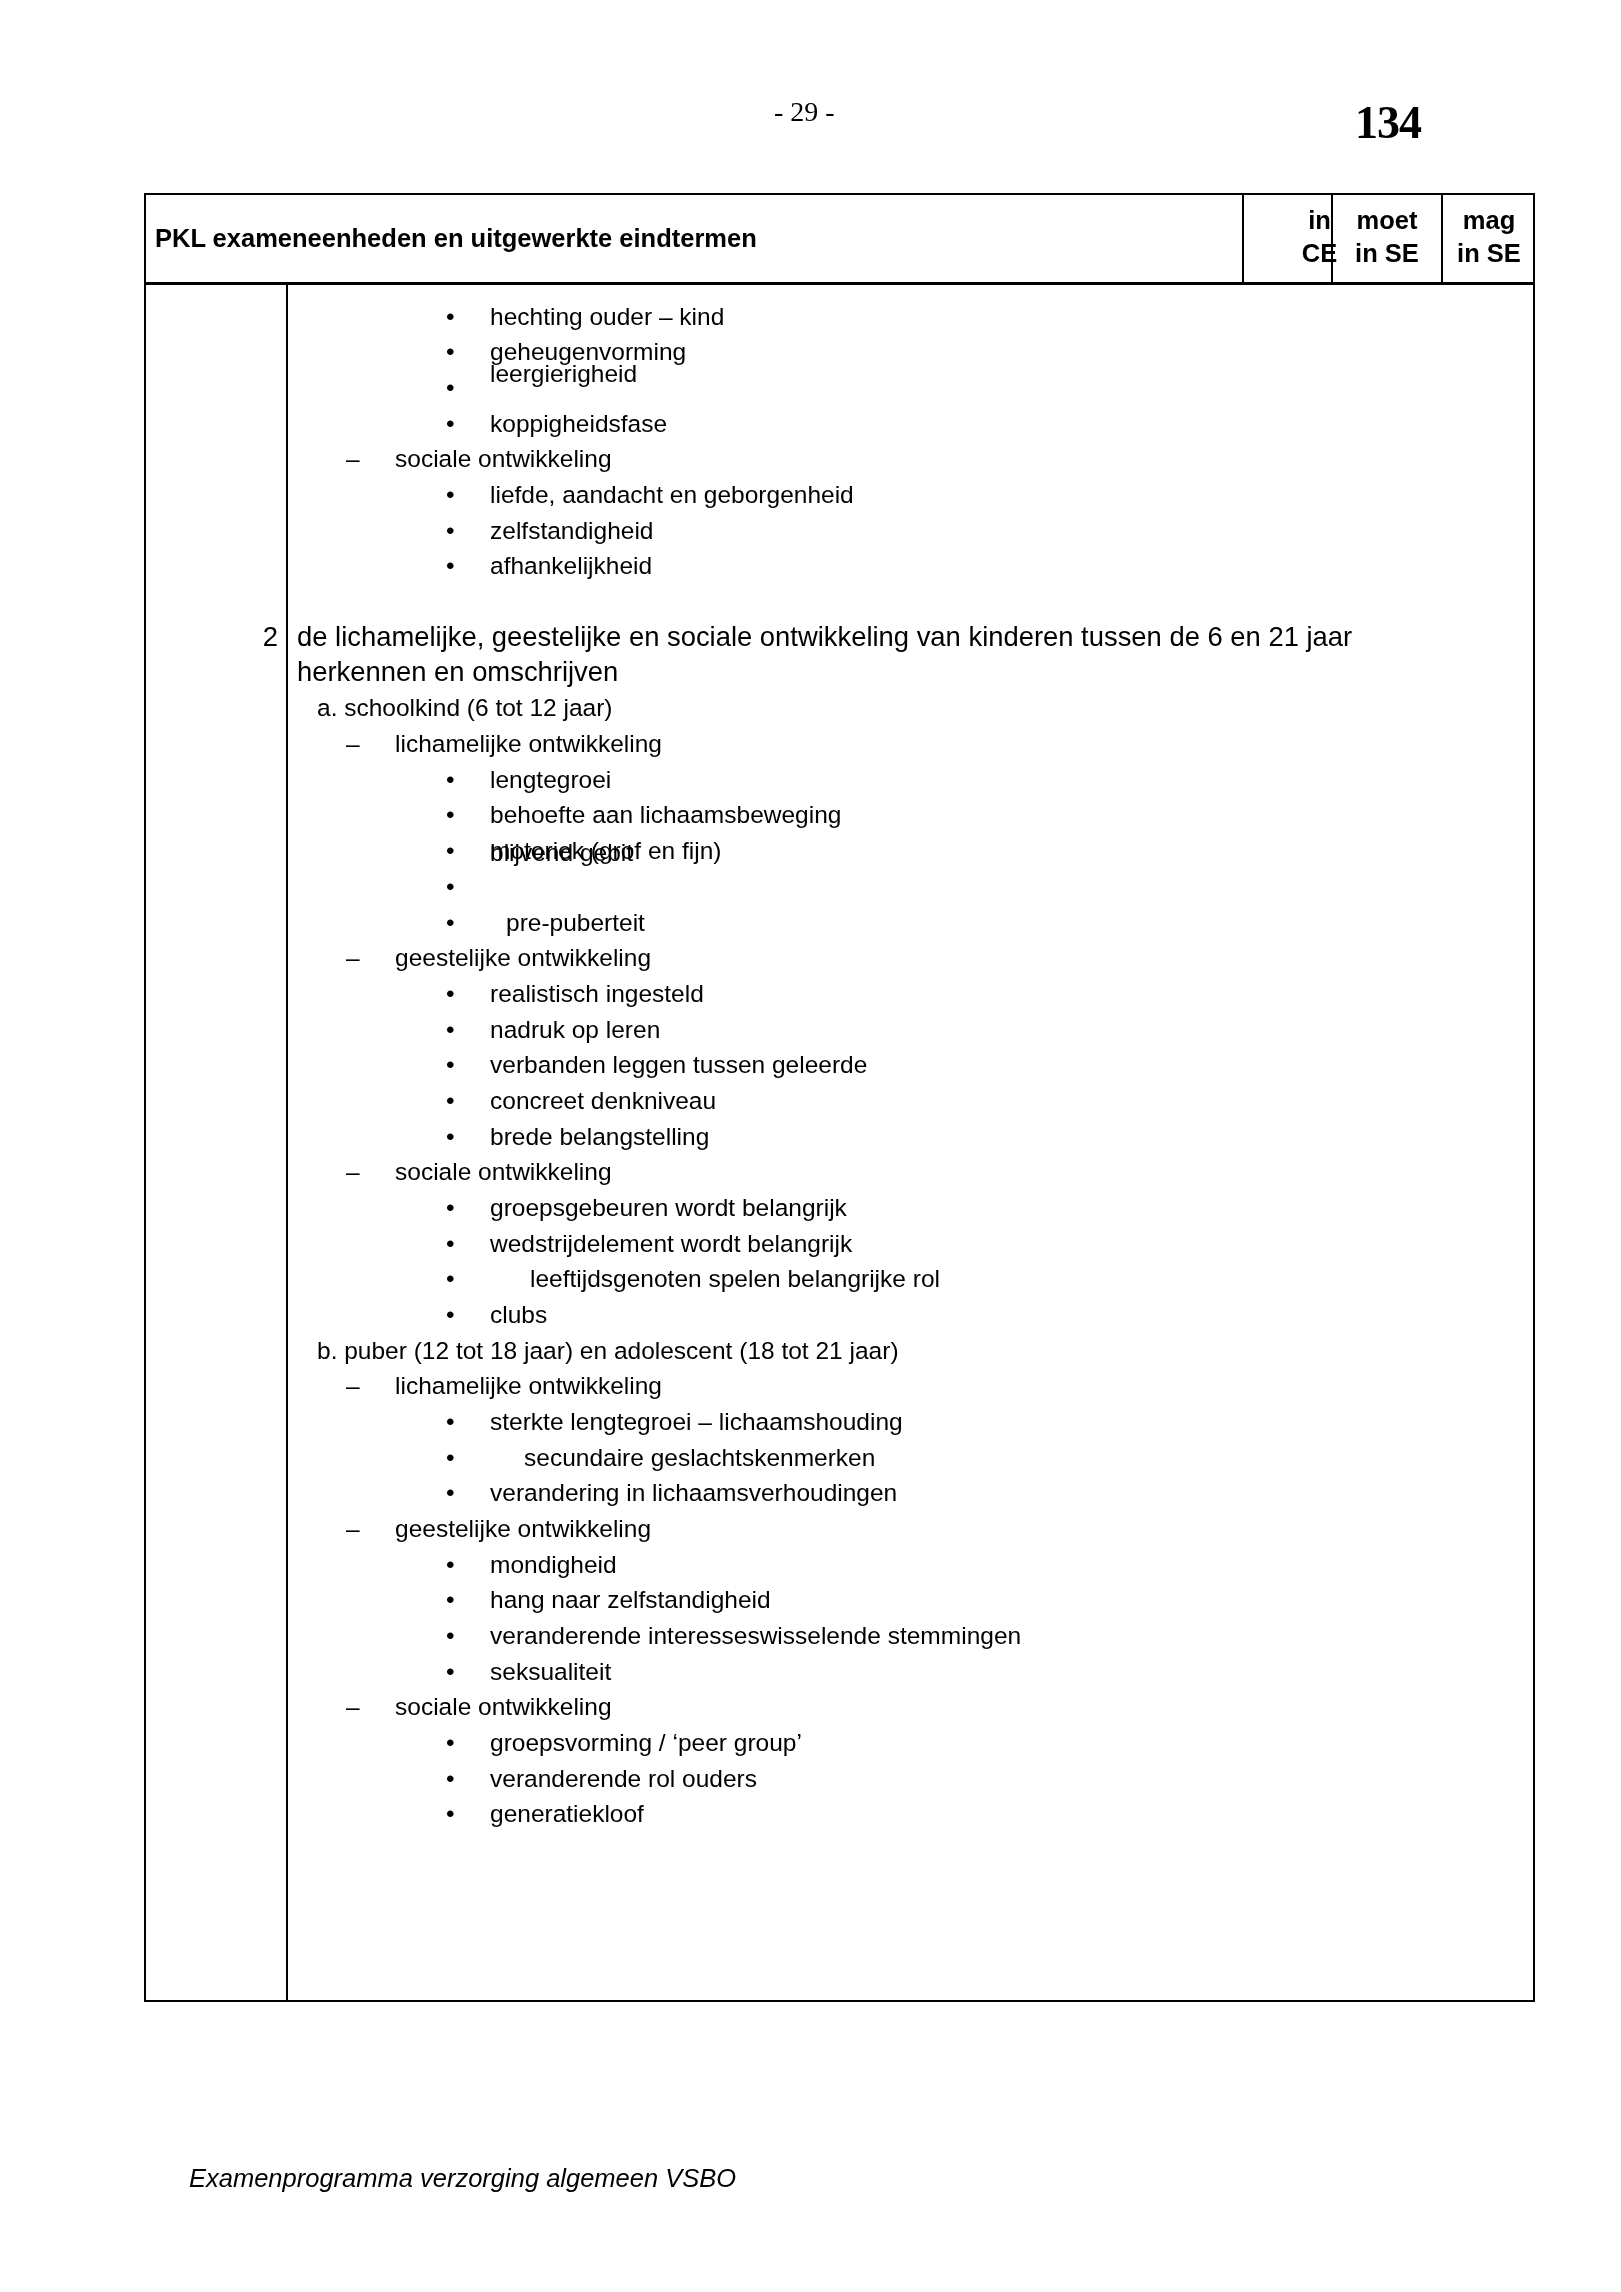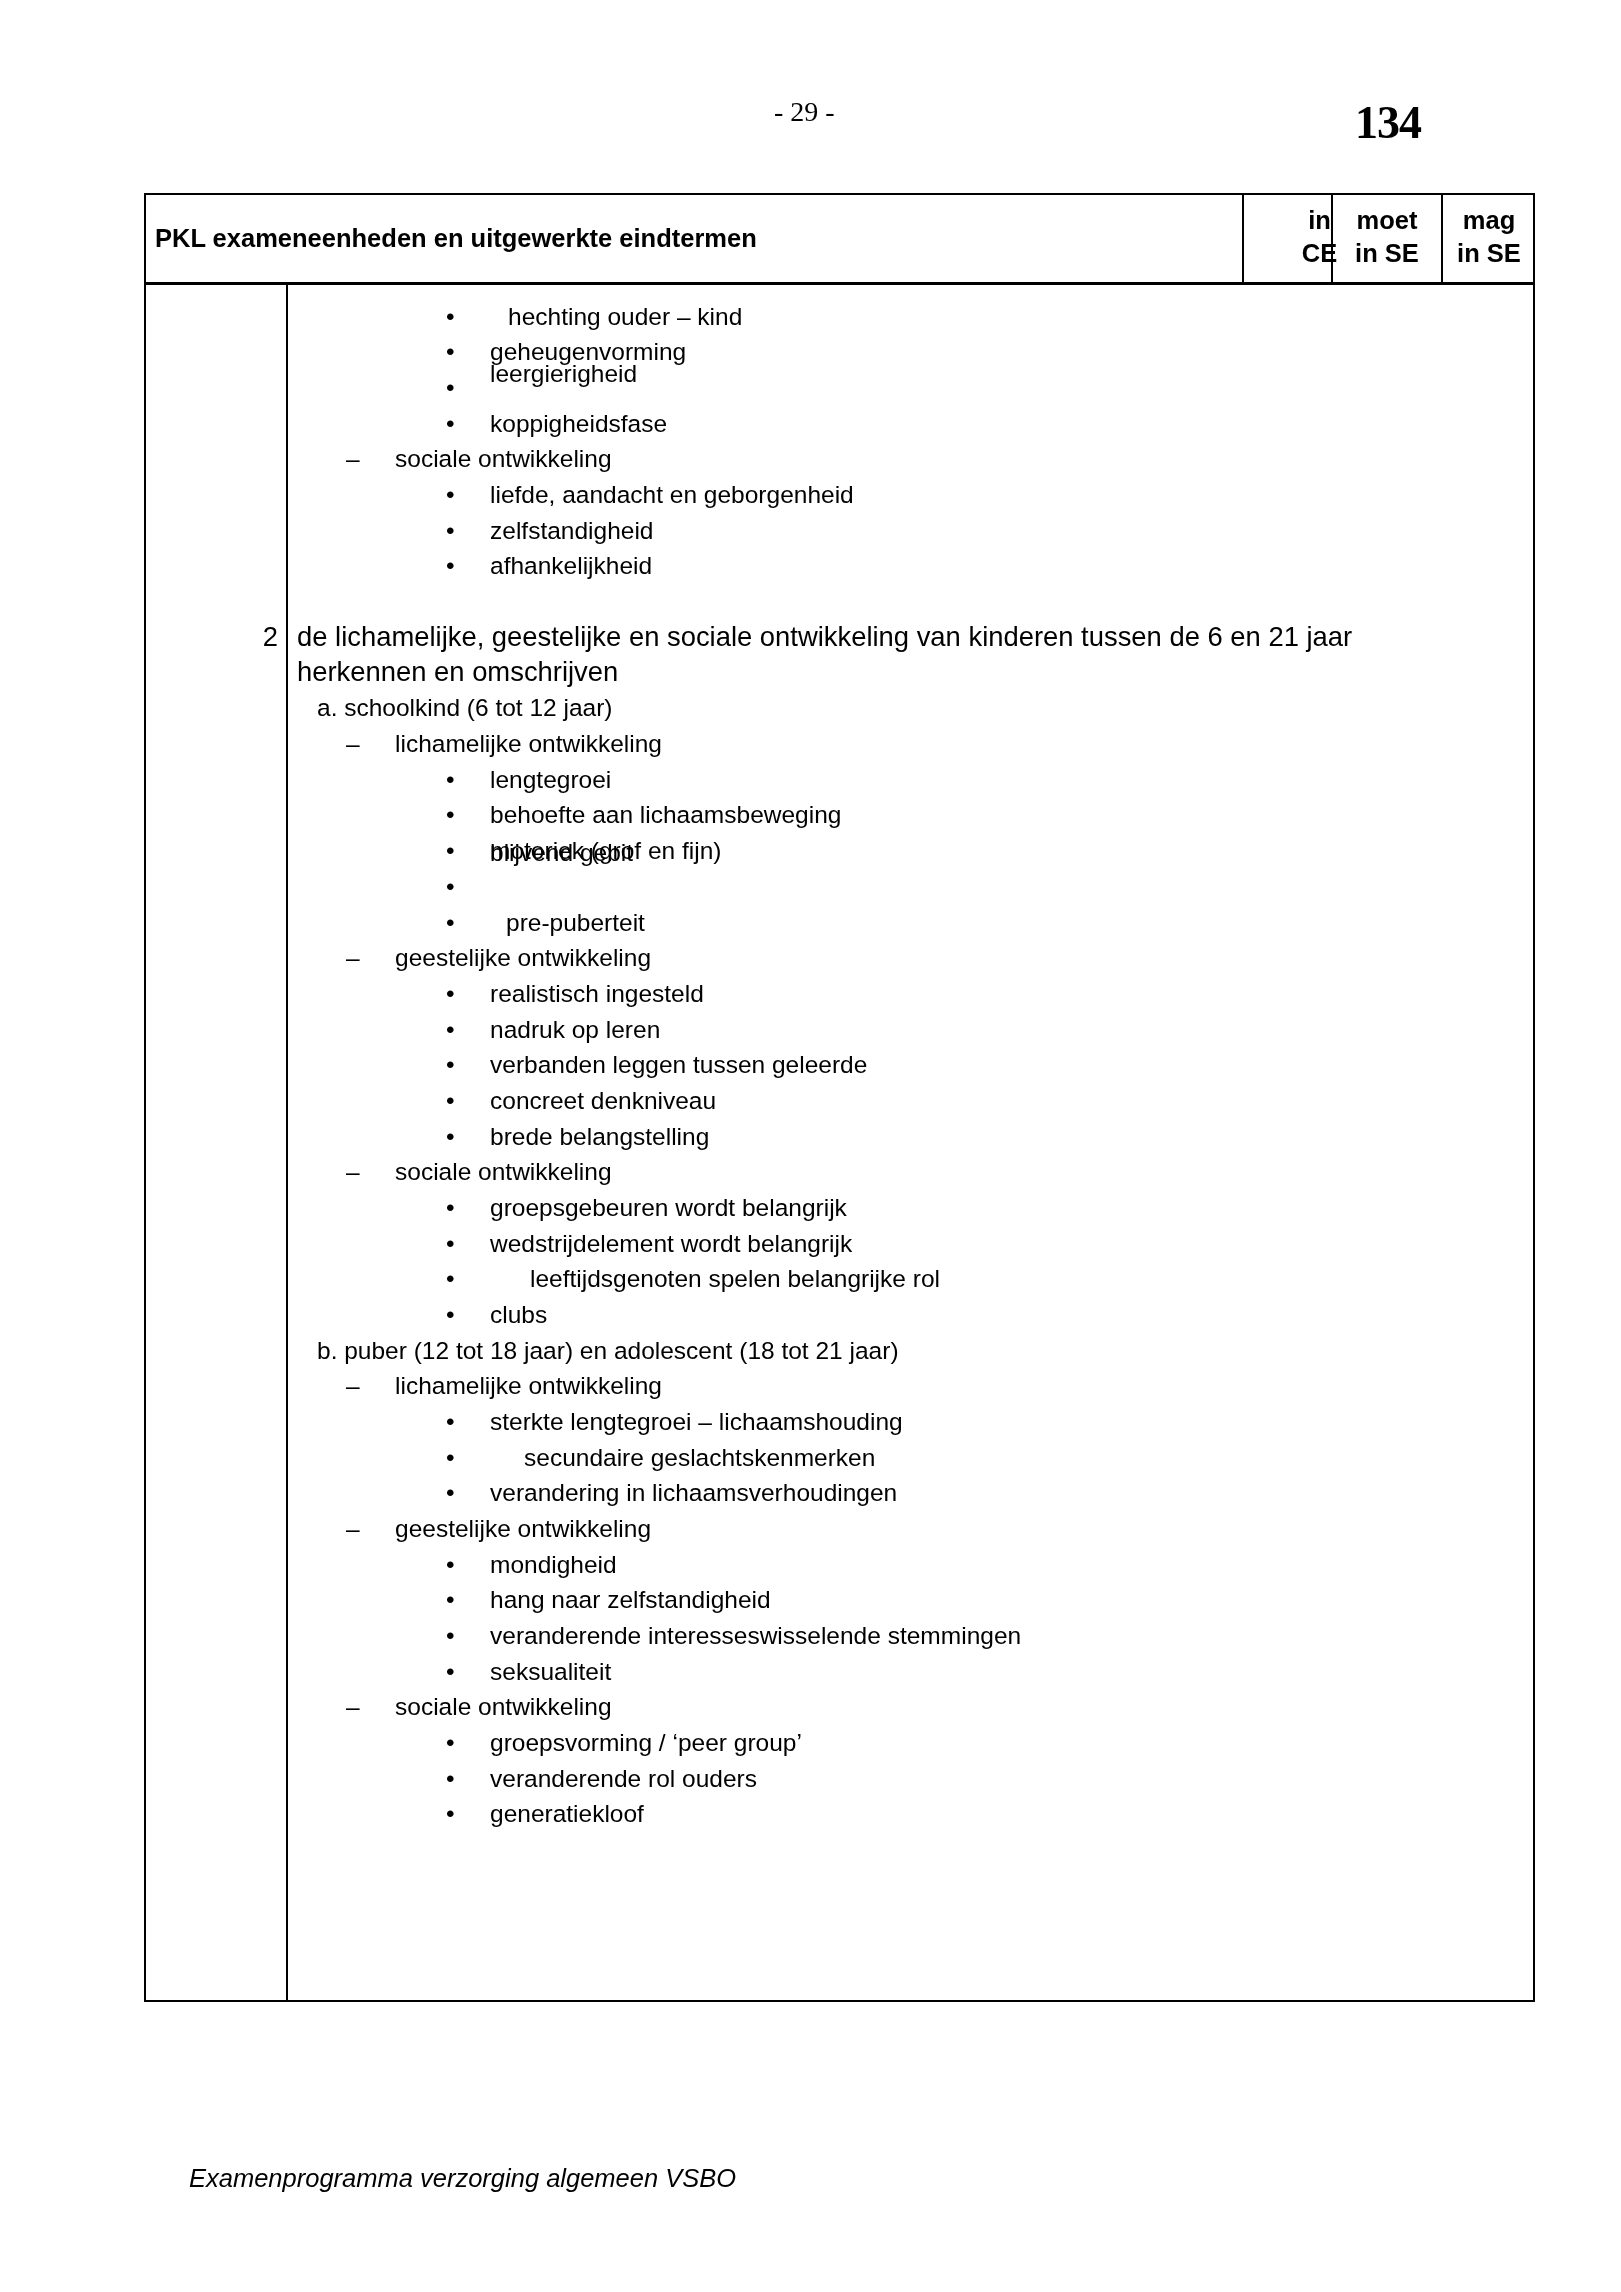--- a/index.html
+++ b/index.html
@@ -39,21 +39,21 @@
   <div>moet</div>
   <div>in SE</div>
 </div>
 <div class="hdr-col" style="left:1443px; width:92px;">
   <div>mag</div>
   <div>in SE</div>
 </div>
 
 <div id="content">
     <div class="line" style="left: 446px; top: 317px;">•</div>
-    <div class="line" style="left: 490px; top: 317px; margin-left: 18px;">hechting ouder – kind</div>
+    <div class="line" style="left: 490px; top: 317px;">hechting ouder – kind</div>
     <div class="line" style="left: 446px; top: 352px;">•</div>
     <div class="line" style="left: 490px; top: 352px;">geheugenvorming</div>
     <div class="line" style="left: 446px; top: 388px;">•</div>
     <div class="line" style="left: 490px; top: 374px;">leergierigheid</div>
     <div class="line" style="left: 446px; top: 424px;">•</div>
     <div class="line" style="left: 490px; top: 424px;">koppigheidsfase</div>
     <div class="line" style="left: 346px; top: 459px;">–</div>
     <div class="line" style="left: 395px; top: 459px;">sociale ontwikkeling</div>
     <div class="line" style="left: 446px; top: 495px;">•</div>
     <div class="line" style="left: 490px; top: 495px;">liefde, aandacht en geborgenheid</div>

